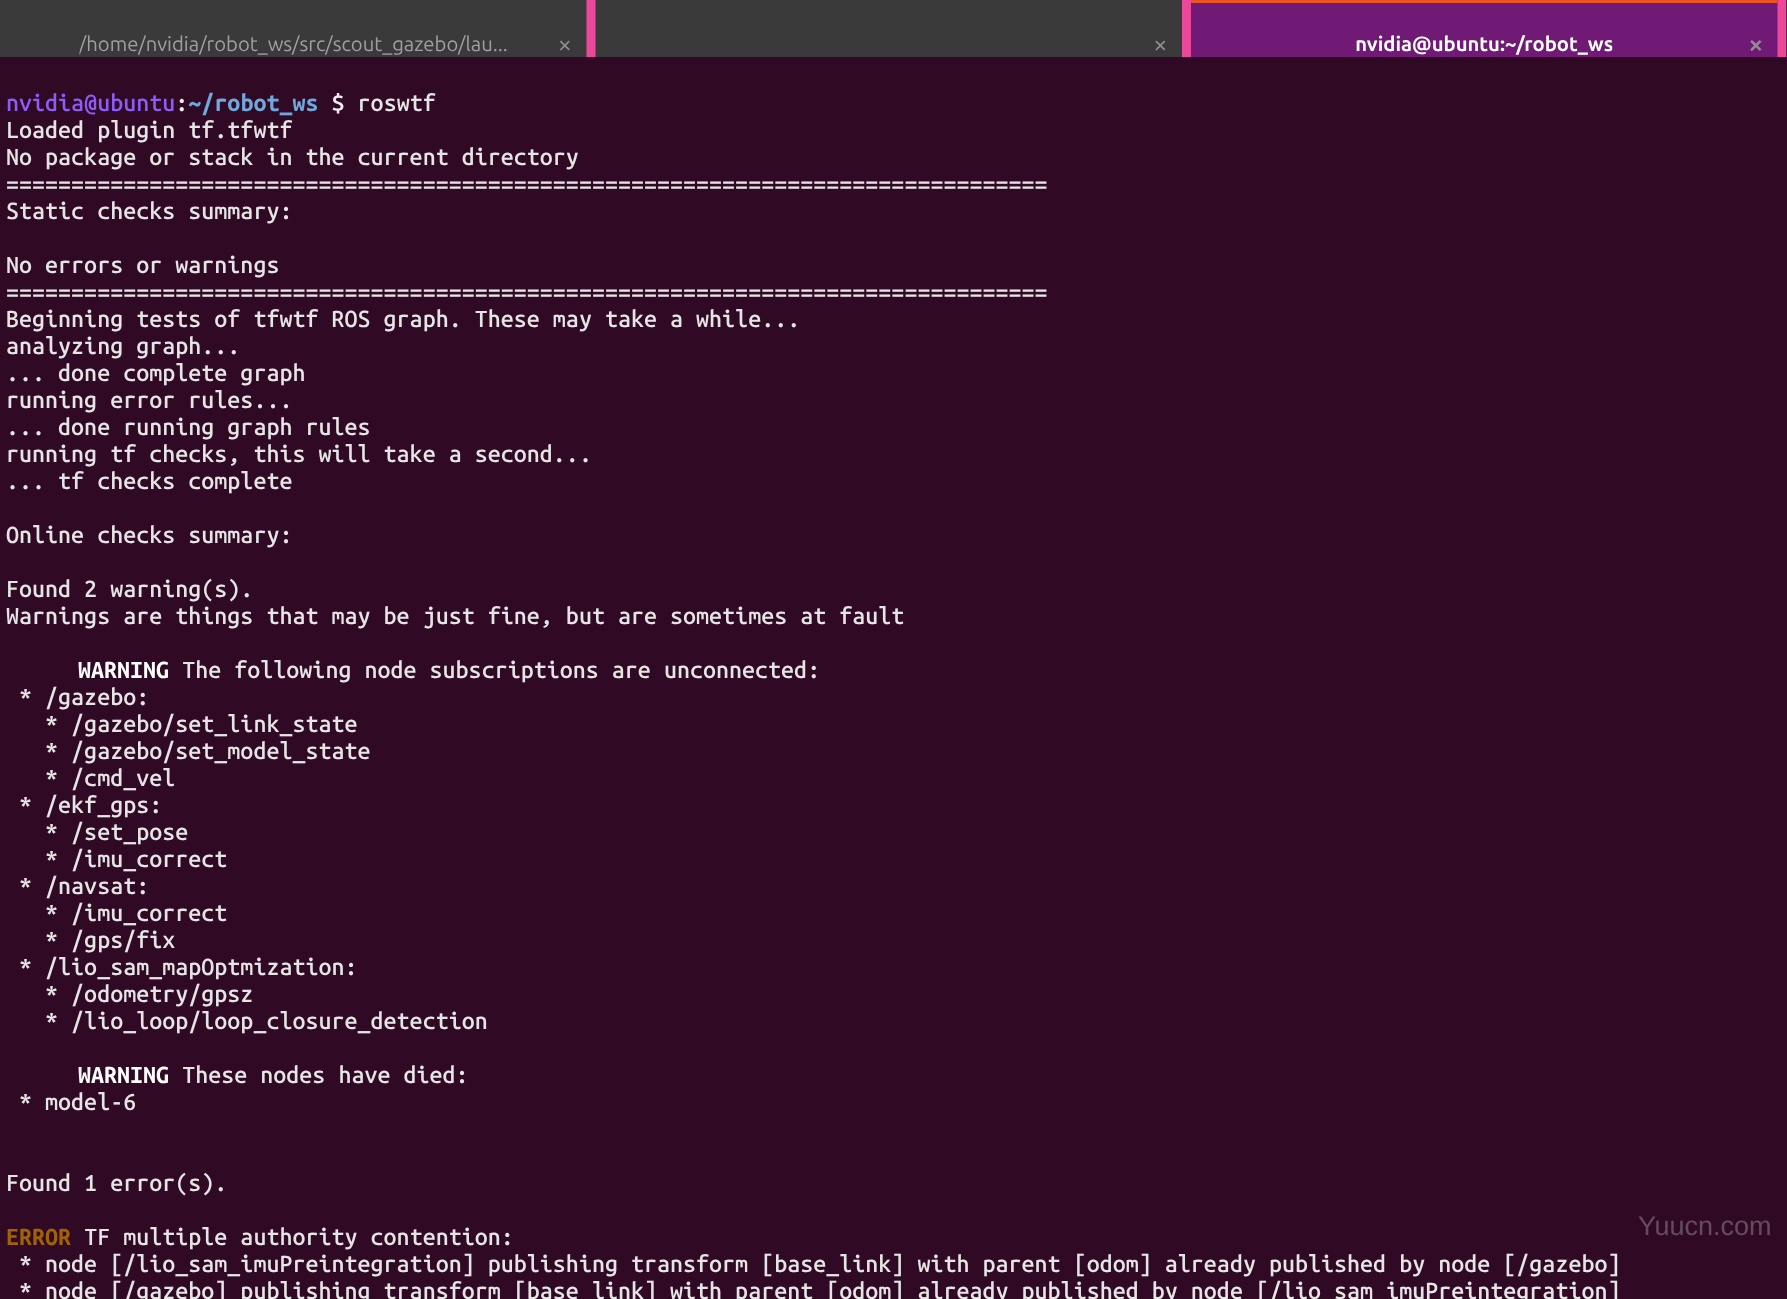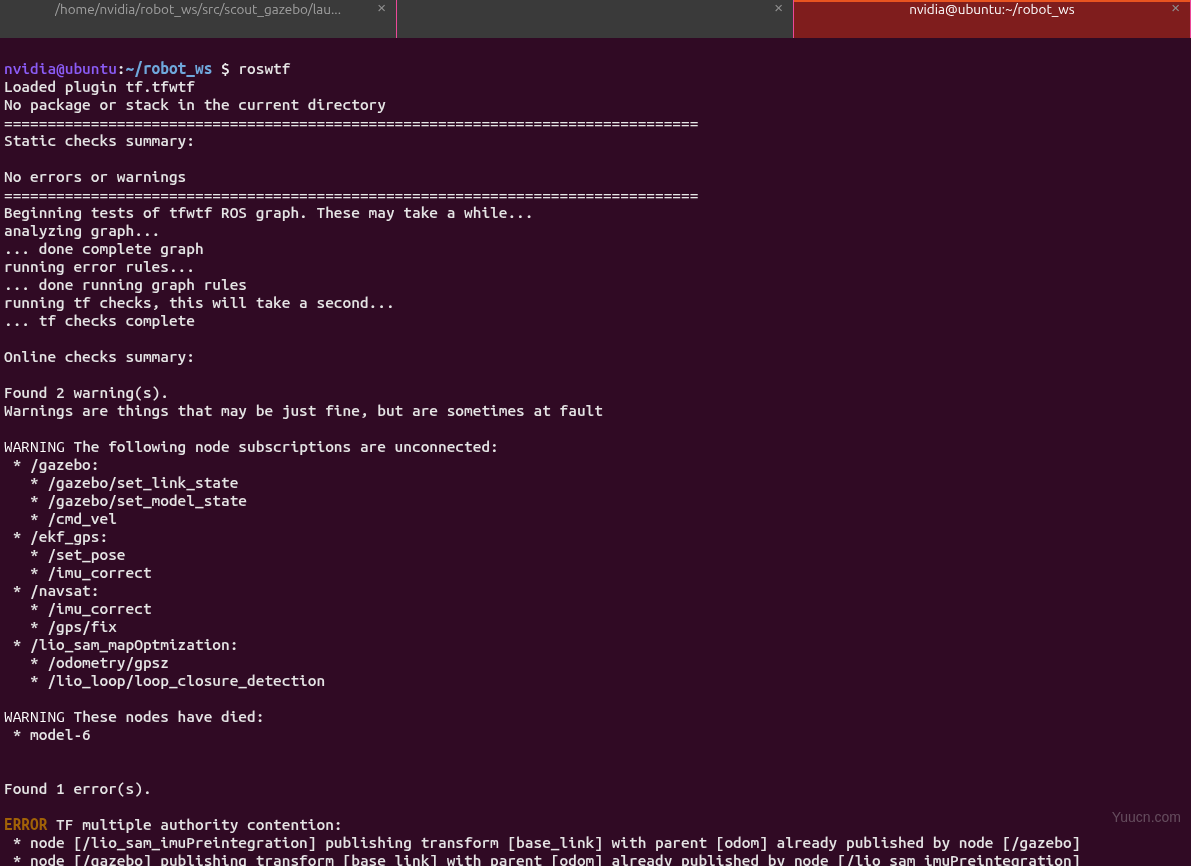--- a/index.html
+++ b/index.html
@@ -17,75 +17,75 @@
       height: 38px;
       background: #3a3a3a;
       display: flex;
       align-items: stretch;
       font-family: "Ubuntu", "DejaVu Sans", sans-serif;
       font-size: 13.5px;
     }
     .tab {
       flex: 1;
       display: flex;
-      align-items: flex-start;
+      align-items: flex-end;
       justify-content: center;
       color: #a0a0a0;
       position: relative;
       padding: 0 20px;
-      border-right: 1px solid #ec4899;
+      border-right: 6px solid #ec4899;
       cursor: pointer;
     }
     .tab .label {
       white-space: nowrap;
       overflow: hidden;
       text-overflow: ellipsis;
       max-width: 92%;
     }
     .tab .close {
       position: absolute;
       right: 10px;
       color: #909090;
       font-size: 15px;
       line-height: 1;
       cursor: pointer;
       font-family: sans-serif;
     }
     .tab.active {
-      background: #7f1d1d;
+      background: #701a75;
       color: #ffffff;
-      font-weight: normal;
+      font-weight: bold;
     }
     .tab.active::after {
       content: "";
       position: absolute;
       top: 0;
       left: 0;
       right: 0;
       height: 2px;
       background: #e95420;
     }
     .terminal {
       padding: 4px 4px;
       white-space: pre;
       font-weight: 500;
     }
     .prompt-user { color: #8b5cf6; }
     .prompt-host { color: #eeeeee; }
     .prompt-path { color: #6fa8dc; font-weight: bold; }
     .cmd { color: #e5e5e5; text-align: center; }
-    .bold { font-weight: normal; color: #ffffff; }
+    .bold { font-weight: bold; color: #ffffff; margin-left: 48px; }
     .errtxt { color: #a16207; font-weight: bold; }
     .watermark {
       position: absolute;
       right: 10px;
       bottom: 40px;
       color: rgba(200,200,200,0.35);
       font-family: sans-serif;
-      font-size: 14px;
+      font-size: 18px;
     }
   </style>
 </head>
 <body>
 
 <div class="tabbar">
   <div class="tab">
     <span class="label">/home/nvidia/robot_ws/src/scout_gazebo/lau...</span>
     <span class="close">×</span>
   </div>

